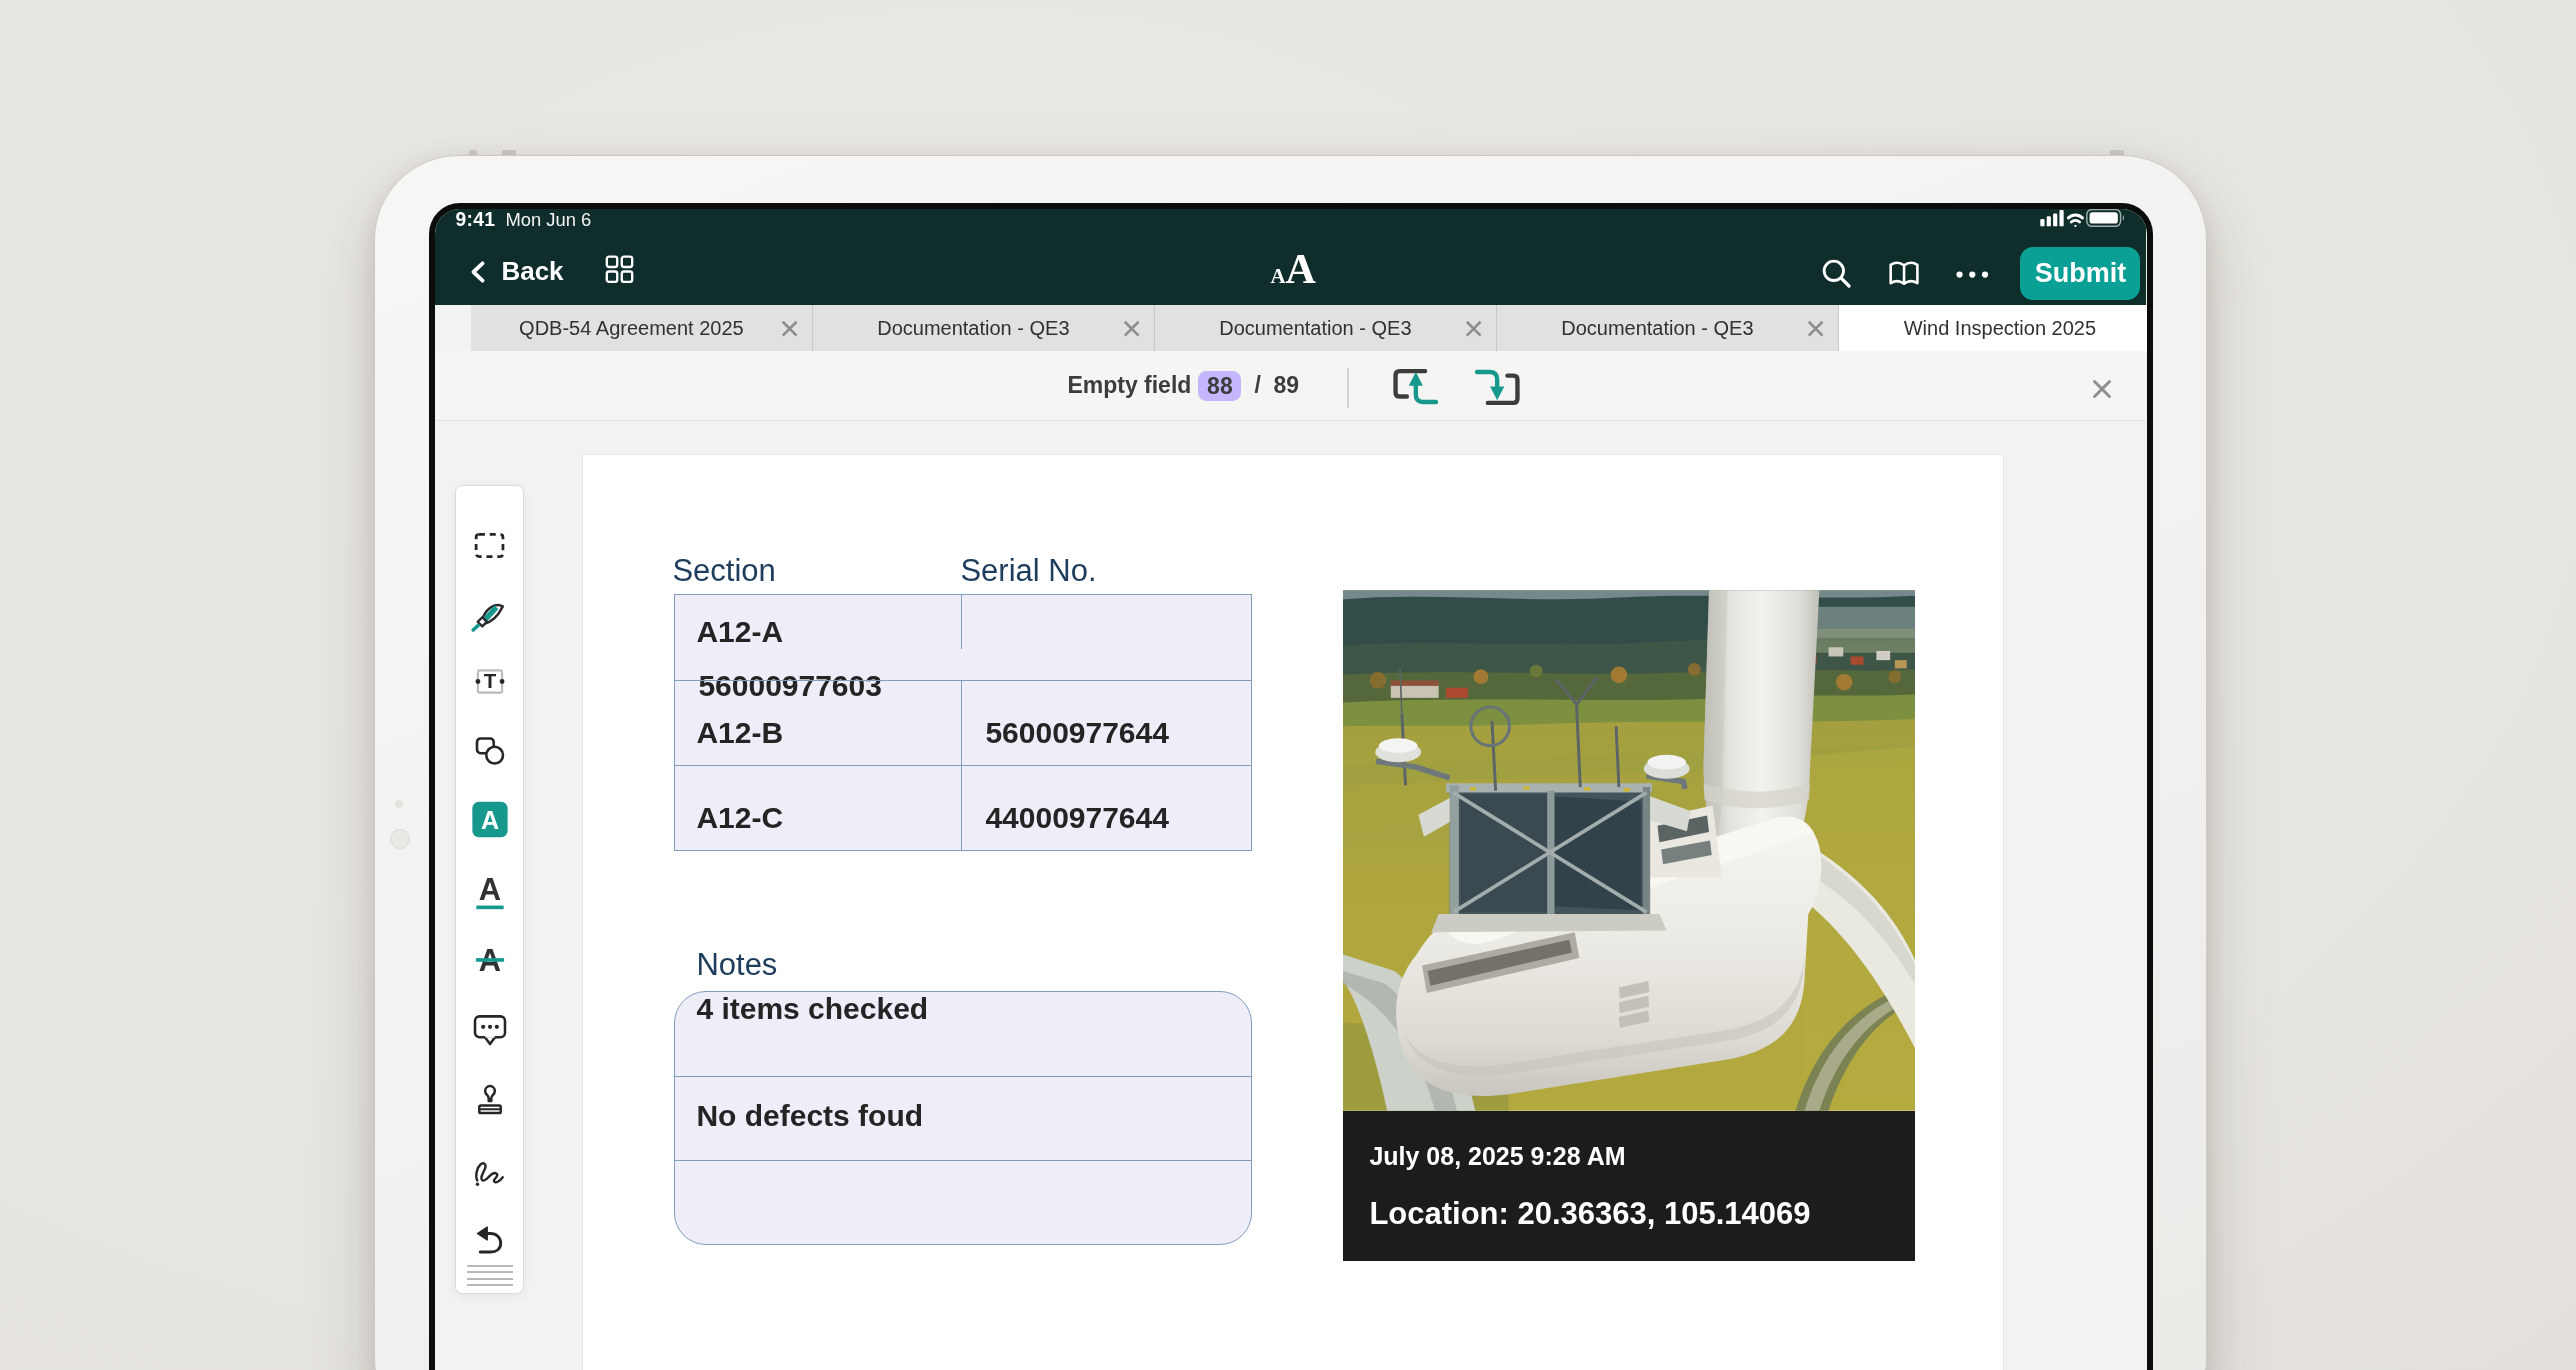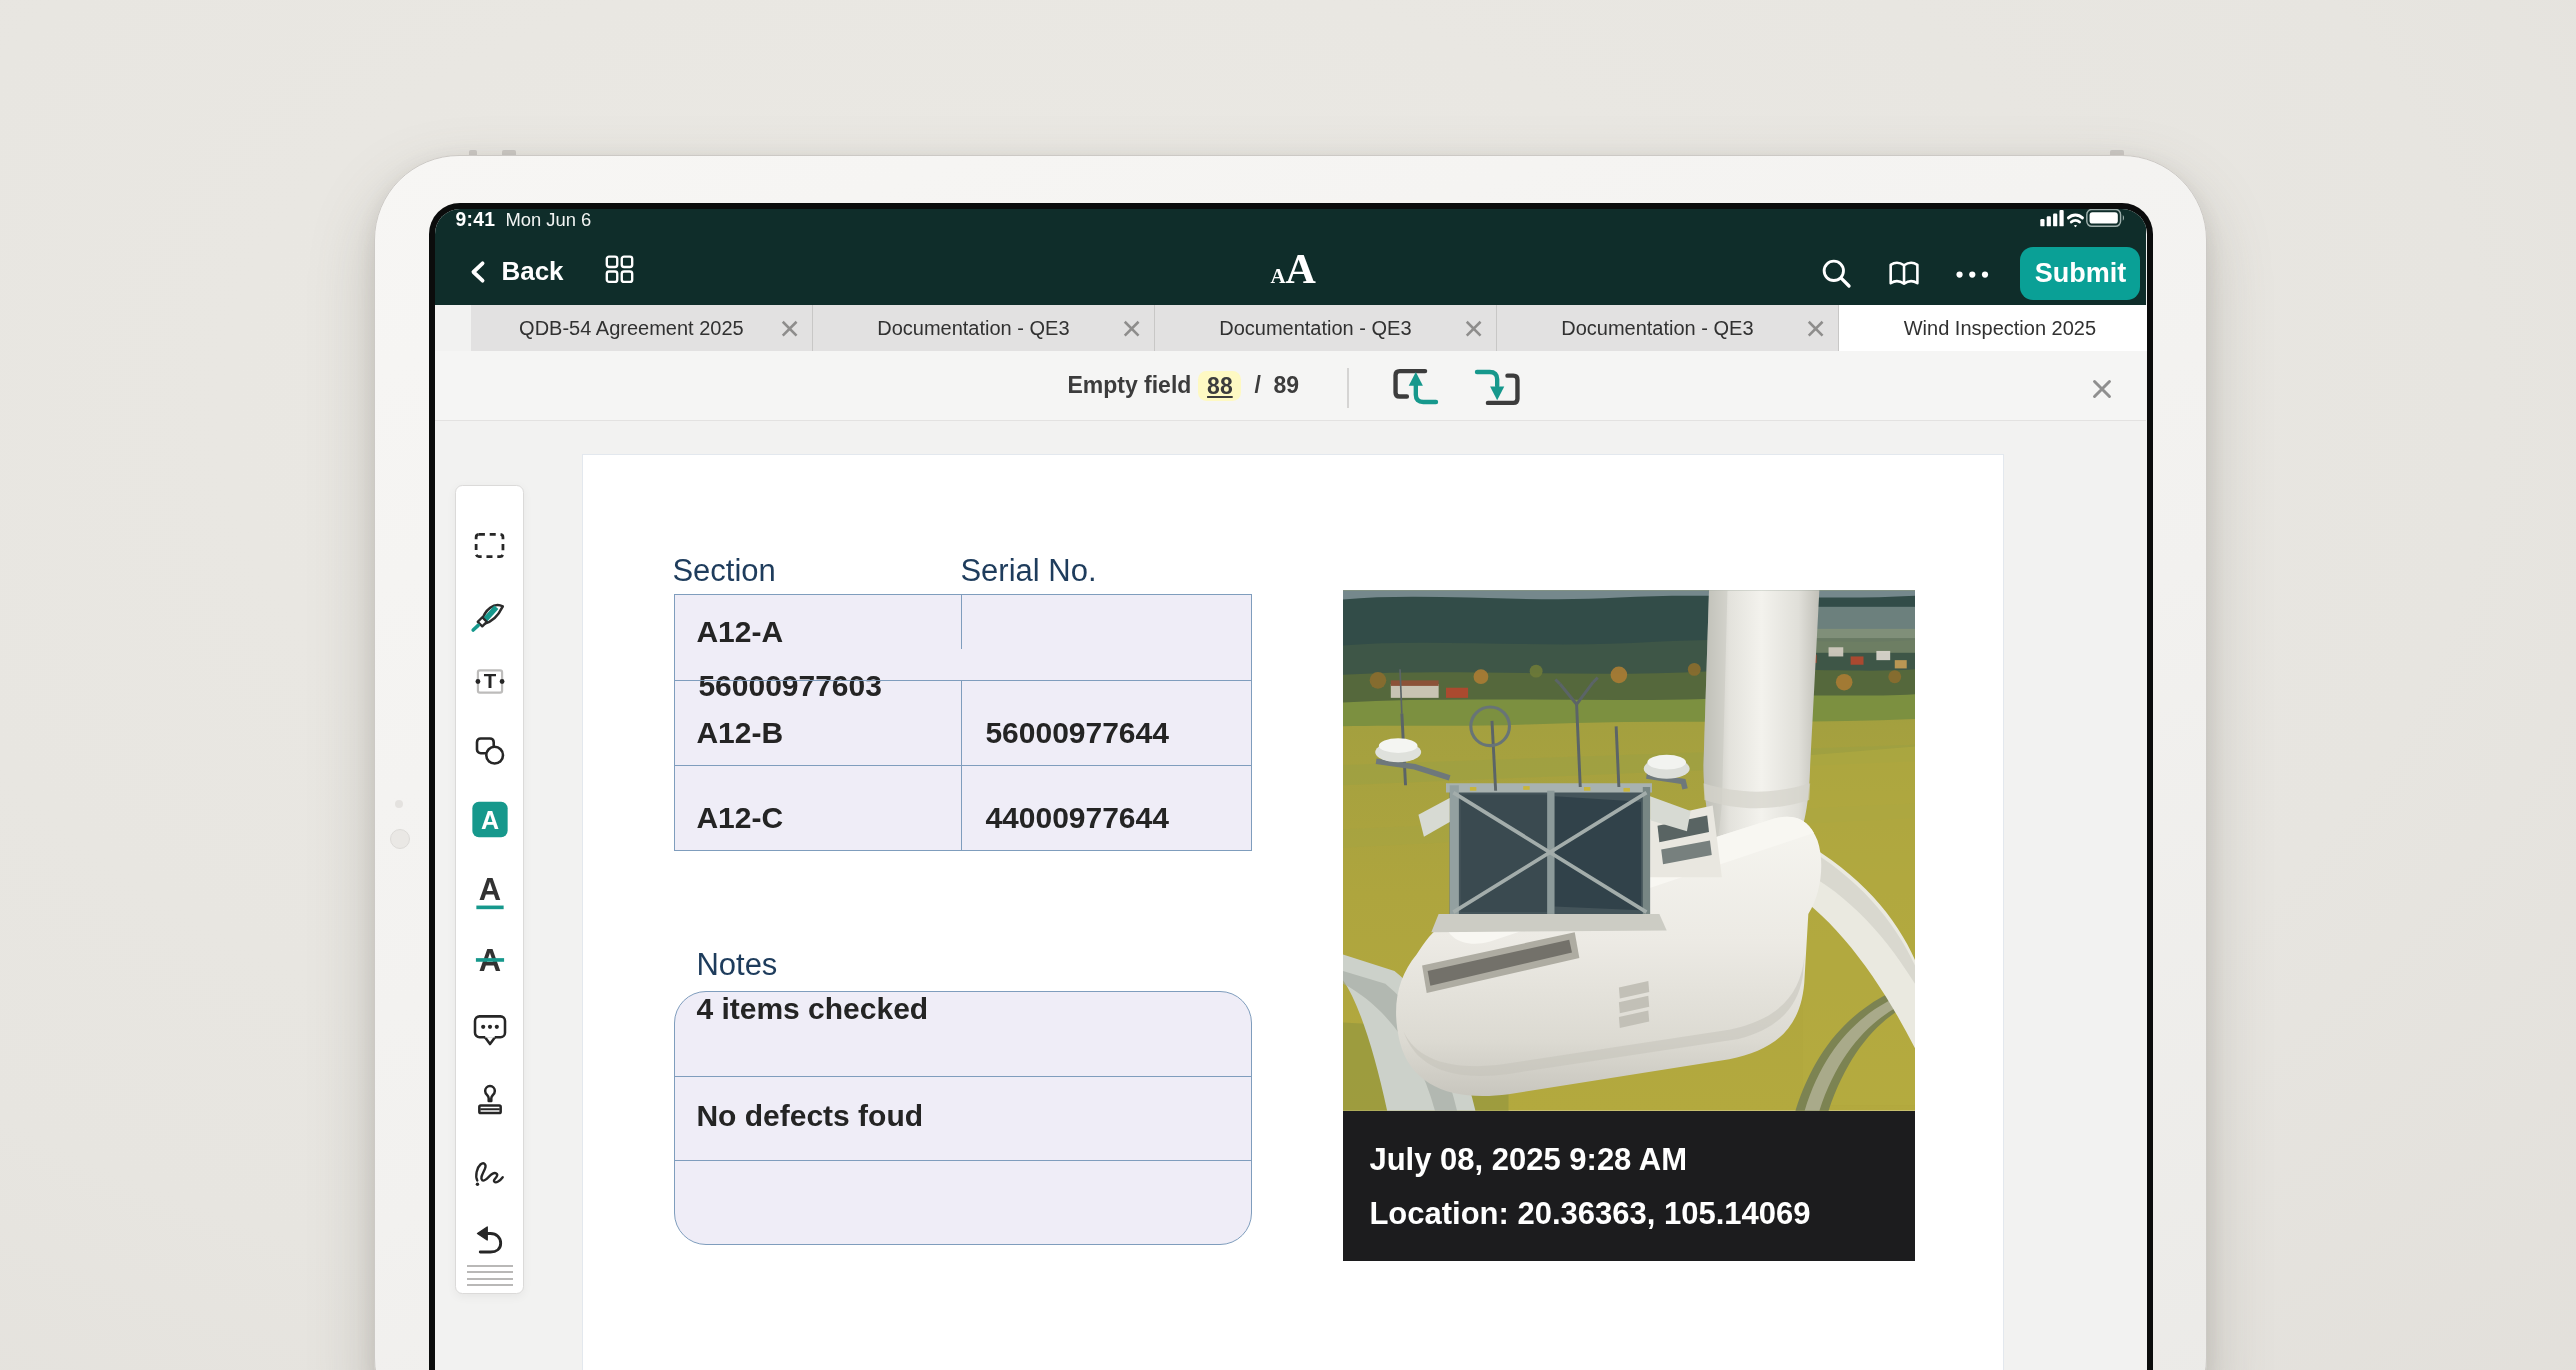--- a/index.html
+++ b/index.html
@@ -47,21 +47,21 @@
   .tab { position:relative; width:342px; height:46px; border-right:1.8px solid #c8c7c6; display:flex; align-items:center; justify-content:center; font-size:20px; color:#313131; }
   .tab span.t { display:block; padding-right:21px; }
   .tab:last-child { border-right:none; }
   .tab.active { background:#fff; }
   .tab.active .tabx { right:2.8px; }
   .tabx { position:absolute; right:13px; top:14px; }
 
   
   .fieldbar { position:absolute; left:0; top:142px; width:1711px; height:70px; background:#f5f5f4; border-bottom:0.9px solid #e3e2e1; }
   .ef-label { position:absolute; left:632px; top:21px; font-size:23px; font-weight:700; color:#3c3c3c; }
-  .ef-badge { position:absolute; left:763px; top:20px; width:43px; height:30px; background:#fef9c3; border-radius:8.3px; font-size:23px; font-weight:700; color:#3c3c3c; text-align:center; line-height:30px;text-decoration:underline; }
+  .ef-badge { position:absolute; left:763px; top:20px; width:43px; height:30px; background:#c4b5fd; border-radius:8.3px; font-size:23px; font-weight:700; color:#3c3c3c; text-align:center; line-height:30px; }
   .ef-slash { position:absolute; left:819px; top:21px; font-size:23px; font-weight:700; color:#3c3c3c; }
   .ef-div { position:absolute; left:912px; top:16.6px; width:1.8px; height:40px; background:#d5d4d3; }
   .ef-i1 { position:absolute; left:957px; top:15.6px; }
   .ef-i2 { position:absolute; left:1038px; top:15.6px; }
   .ef-x { position:absolute; left:1653px; top:24px; }
 
   
   .content { position:absolute; left:0; top:213px; width:1711px; height:1030px; background:#f2f2f1; }
 
   .panel { position:absolute; left:20px; top:63px; width:69px; height:809px; background:#fff; border:0.9px solid #dbdad9; border-radius:7.4px; box-shadow:0 2.8px 9.2px rgba(0,0,0,.05); }
@@ -77,21 +77,21 @@
   .cell { font-size:30px; font-weight:700; color:#242424; display:flex; align-items:center; padding-left:21px; }
   #t1 .row { height:85px; }
   #t1 .cell { padding-top:20px; }
   #t1 .c1 { width:287px; border-right:1.8px solid #7f9dbd; }
   #t1 .c2 { flex:1; padding-left:23px; }
   #t2 .row { height:84px; }
   #t2 .c1 { width:100%; padding-bottom:5.5px; }
 
   .photo { position:absolute; left:760px; top:135px; width:572px; height:671px; }
   .caption { position:absolute; left:0; top:521px; width:572px; height:150px; background:#1c1c1e; color:#fff; }
-  .cap1 { position:absolute; left:26px; top:31px; font-size:31px; font-weight:700; }
+  .cap1 { position:absolute; left:26px; top:31px; font-size:25px; font-weight:700; }
   .cap2 { position:absolute; left:26px; top:85px; font-size:31px; font-weight:700; }
 </style>
 </head>
 <body>
   <div class="topbtn" style="left:469px; width:8.3px;"></div>
   <div class="topbtn" style="left:502px; width:14px;"></div>
   <div class="topbtn" style="left:2110px; width:14px;"></div>
   <div class="device">
     <div class="cam" style="left:20px; top:644px; width:8.3px; height:8.3px; background:#e4e2df;"></div>
     <div class="cam" style="left:14.7px; top:673px; width:20px; height:20px; background:#eae8e5; border:0.9px solid #dddbd8;"></div>

